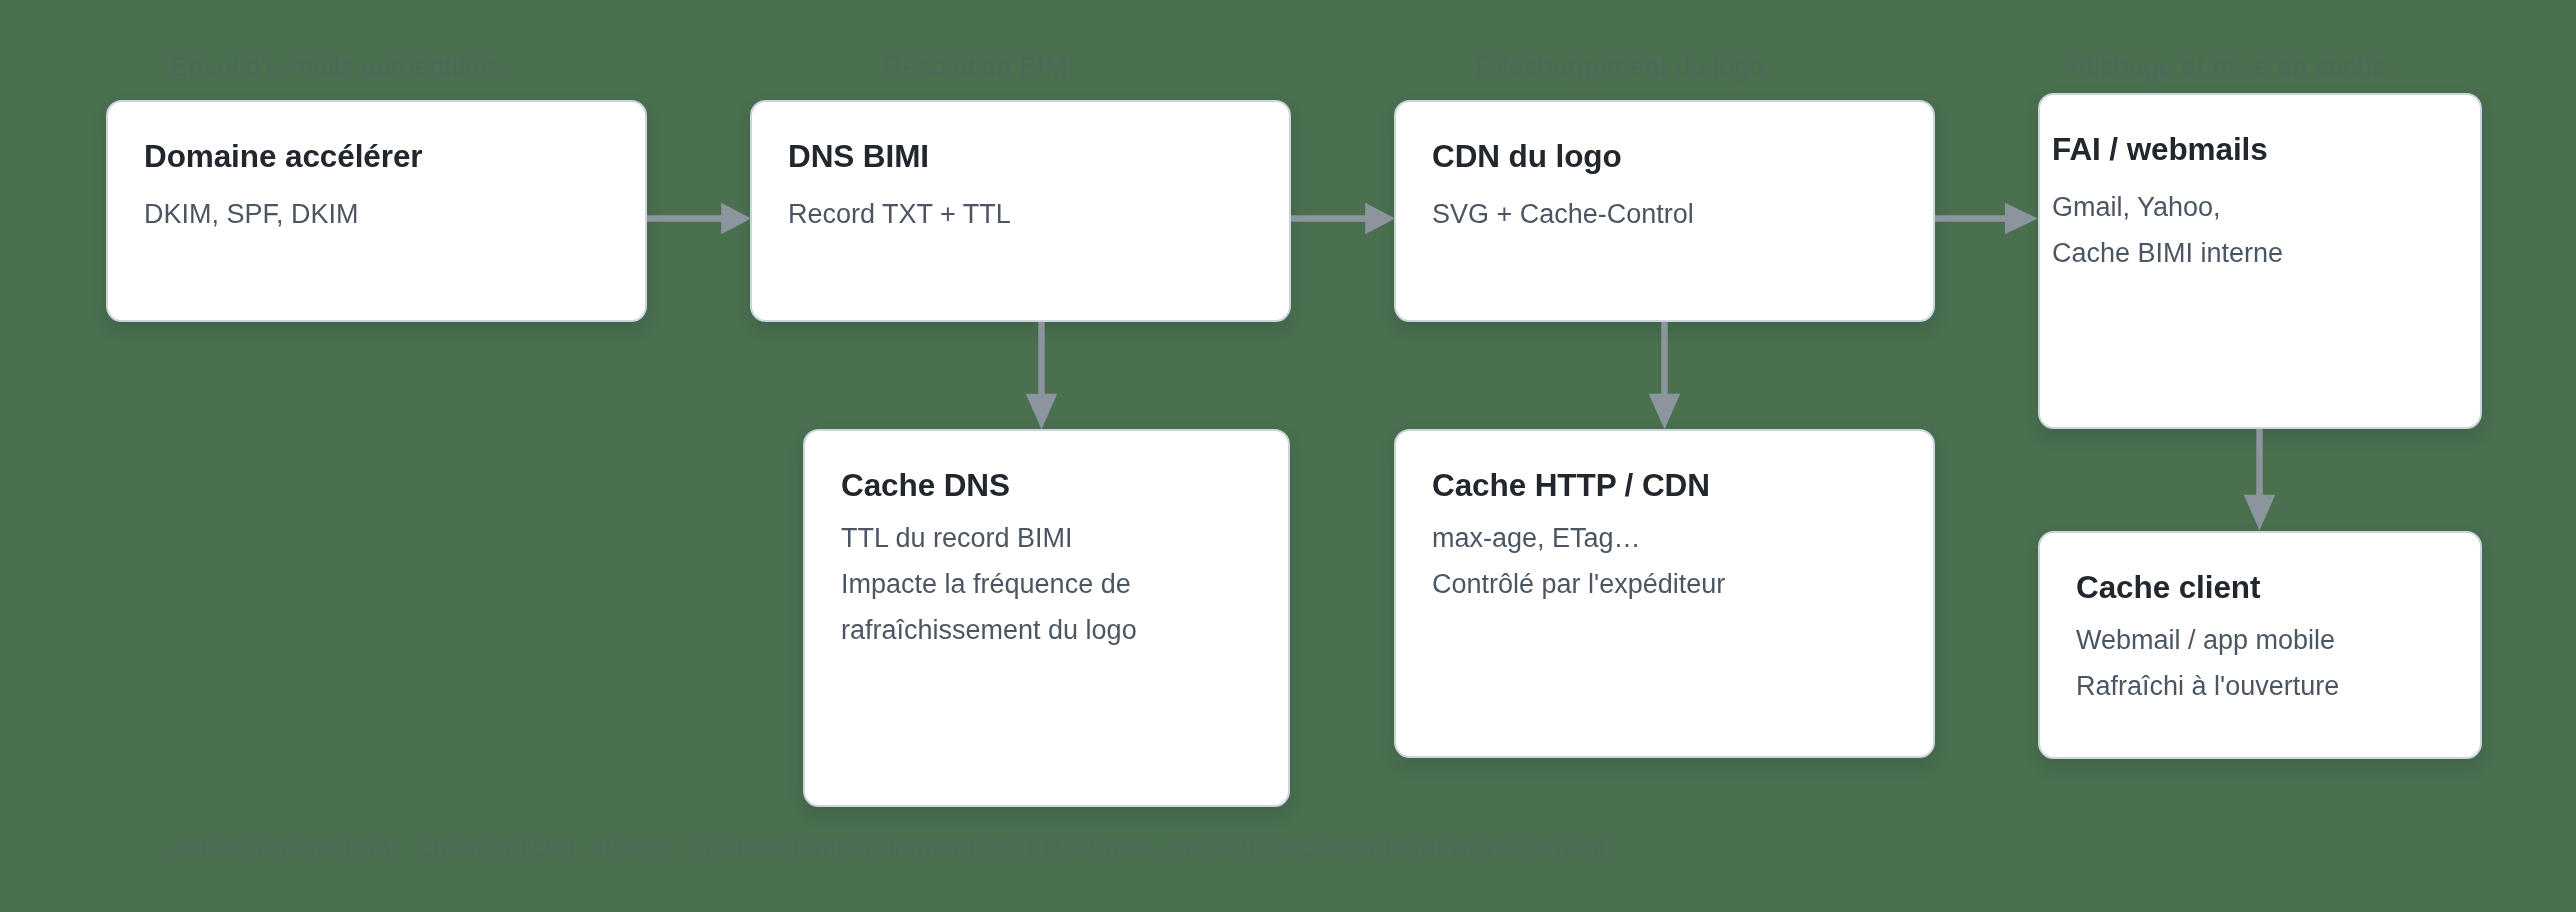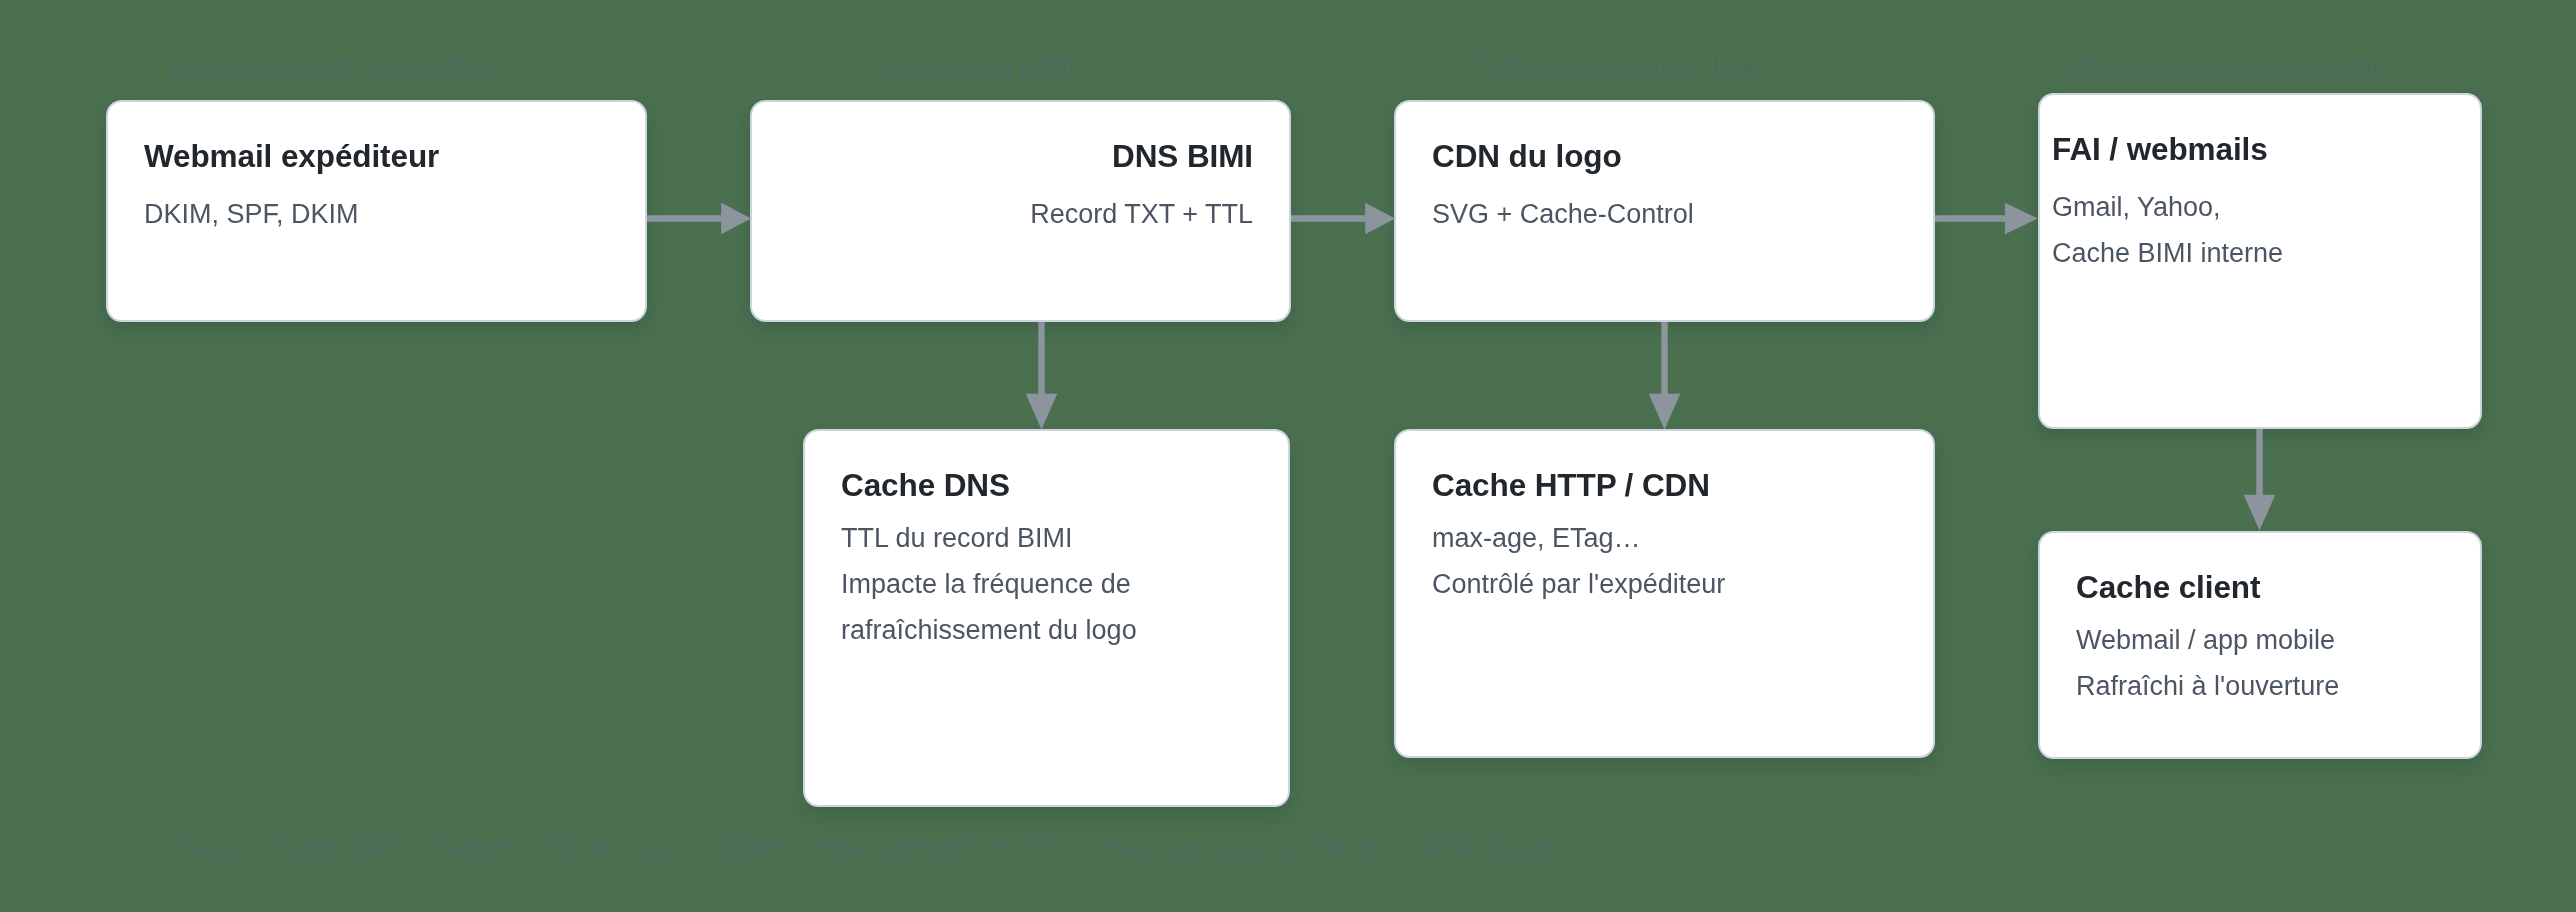--- a/index.html
+++ b/index.html
@@ -89,25 +89,25 @@
 <body>
 
 <div id="stage">
 
   <div class="col-header" style="left:170px;  top:54px;">Envoi d'e-mails authentifiés</div>
   <div class="col-header" style="left:883px; top:54px;">Résolution BIMI</div>
   <div class="col-header" style="left:1471px; top:54px;">Téléchargement du logo</div>
   <div class="col-header" style="left:2061px; top:54px;">Affichage et mise en cache</div>
 
   <div class="card" style="left:106px; top:100px; width:541px; height:222px;">
-    <div class="card-title">Webmail expéditeur</div>
+    <div class="card-title">Domaine accélérer</div>
     <div class="card-line">DKIM, SPF, DKIM</div>
   </div>
 
-  <div class="card" style="left:750px; top:100px; width:541px; height:222px;text-align:right;">
+  <div class="card" style="left:750px; top:100px; width:541px; height:222px;">
     <div class="card-title">DNS BIMI</div>
     <div class="card-line">Record TXT + TTL</div>
   </div>
 
   <div class="card" style="left:1394px; top:100px; width:541px; height:222px;">
     <div class="card-title">CDN du logo</div>
     <div class="card-line">SVG + Cache-Control</div>
   </div>
 
   <div class="card dense" style="left:2038px; top:93px; width:444px; height:336px;padding-left:12px;">

